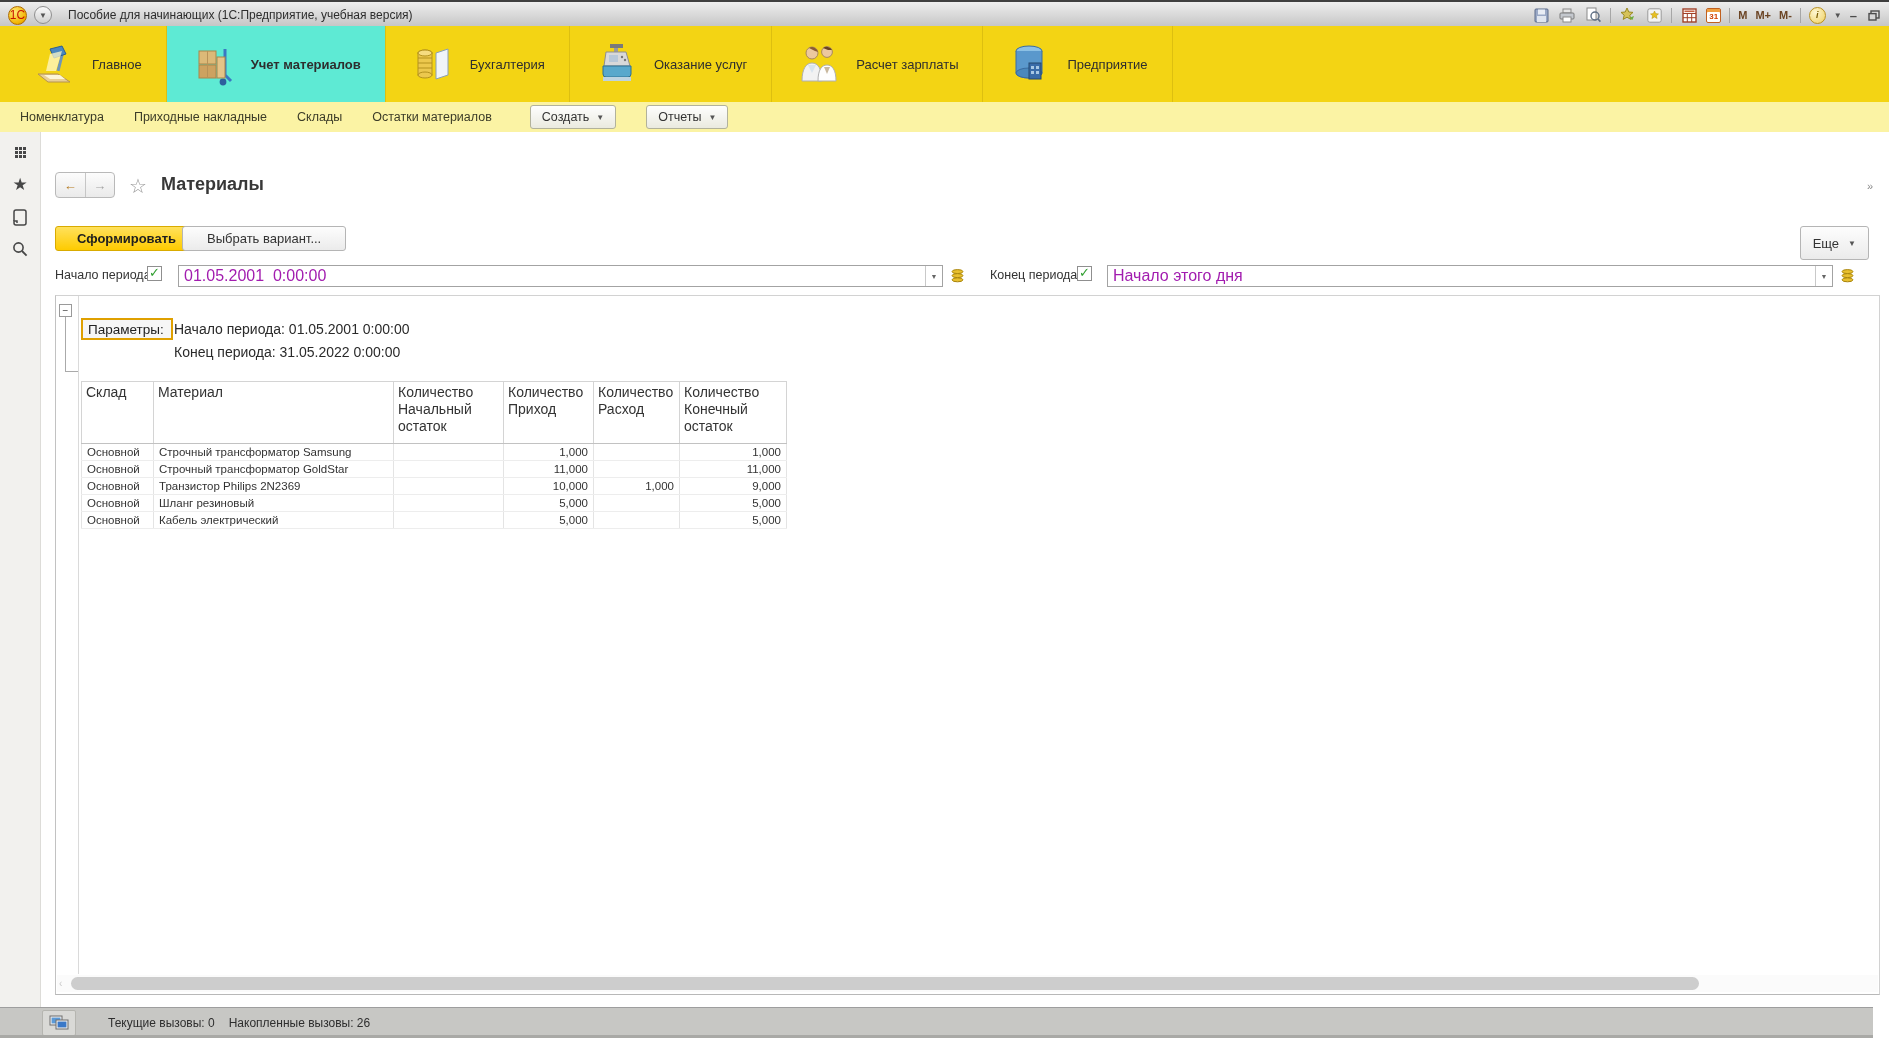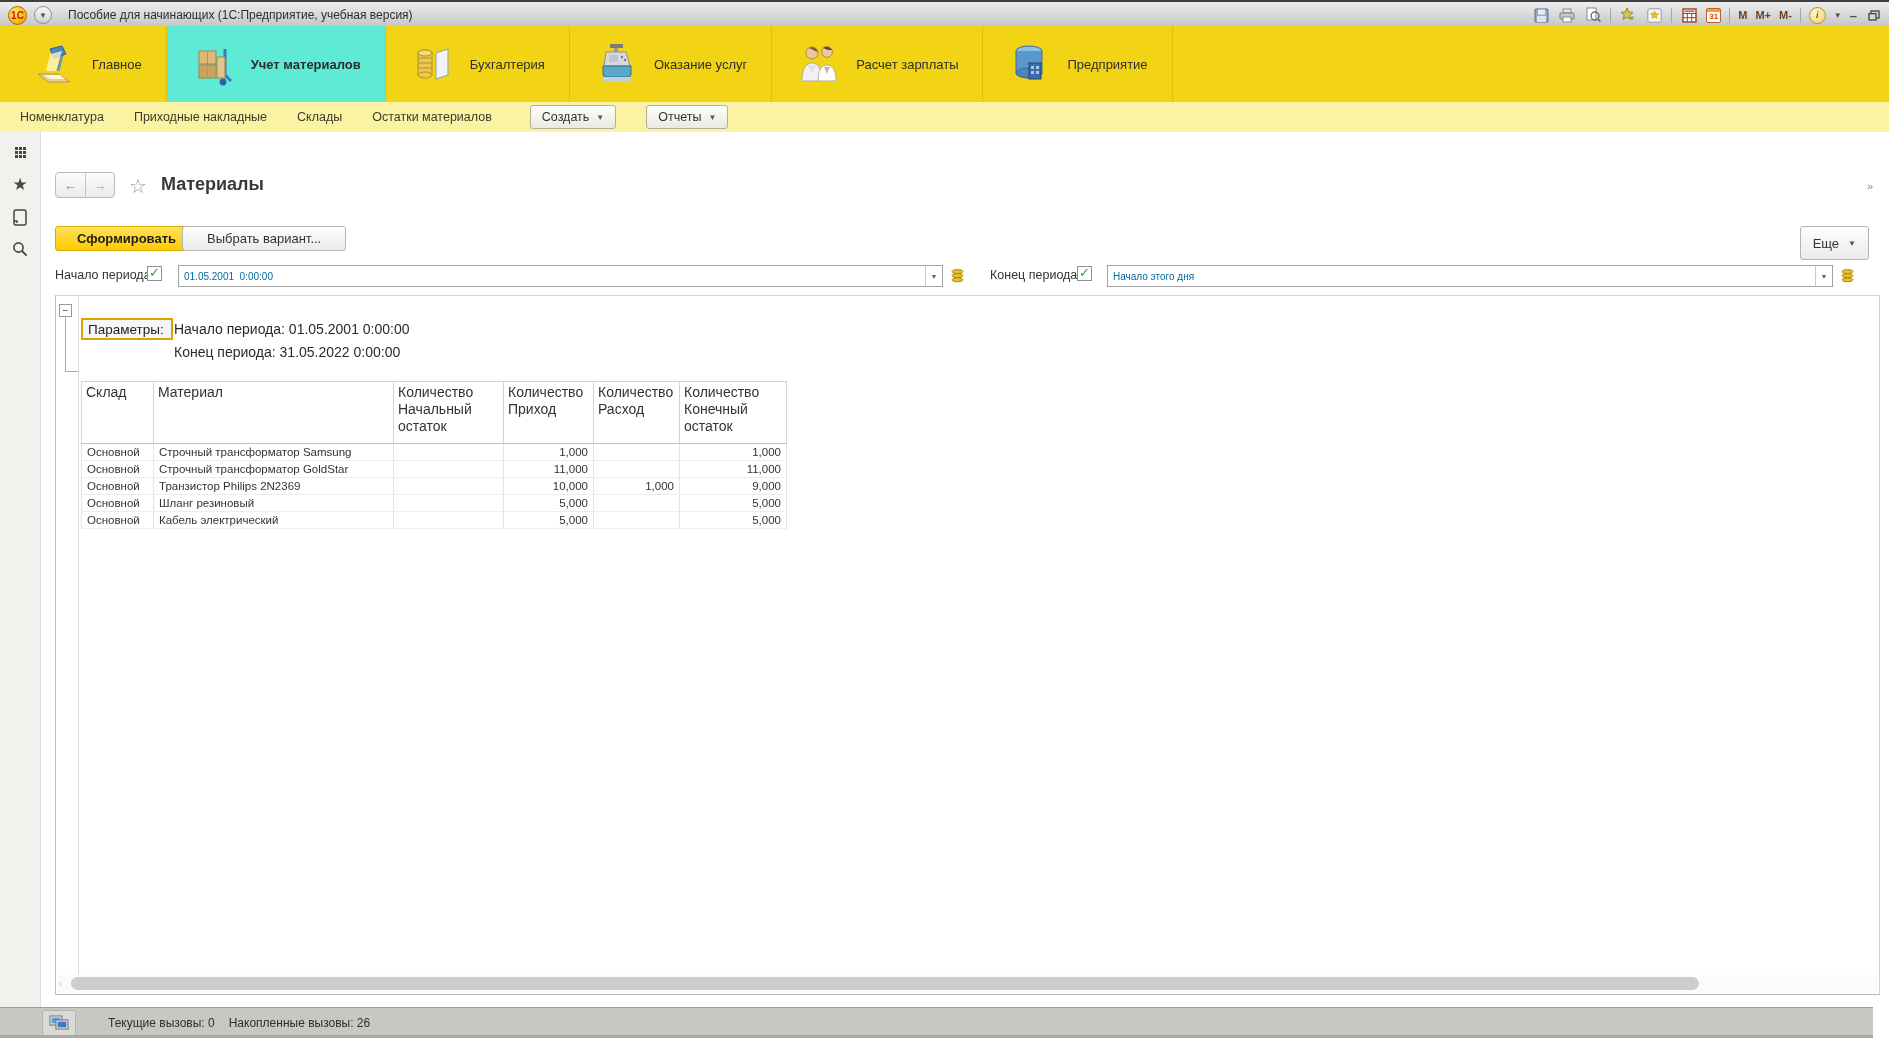--- a/index.html
+++ b/index.html
@@ -6,21 +6,21 @@
   body{width:1889px;height:1038px;position:relative;overflow:hidden;
        font-family:"Liberation Sans","DejaVu Sans",sans-serif;background:#fff;}
 
   
   .titlebar{position:absolute;left:0;top:0;right:0;height:26px;
     background:linear-gradient(#eeeeee,#c3c3c3);border-top:2px solid #3f3f3f;
     display:flex;align-items:center;}
   .logo-ball{width:17px;height:17px;border-radius:50%;margin-left:8px;
     background:radial-gradient(circle at 35% 30%,#ffe873,#f2b400 70%,#c87800);
     border:1px solid #b06a00;display:flex;align-items:center;justify-content:center;
-    font-size:10px;font-weight:bold;color:#c81800;}
+    font-size:12px;font-weight:normal;color:#c81800;}
   .drop-ball{width:16px;height:16px;border-radius:50%;margin-left:7px;
     background:linear-gradient(#fafafa,#cfcfcf);border:1px solid #8f8f8f;
     display:flex;align-items:center;justify-content:center;font-size:8px;color:#555;}
   .tb-title{margin-left:16px;font-size:12px;color:#2d2d2d;}
   .tb-icons{position:absolute;right:6px;top:2px;height:22px;display:flex;align-items:center;gap:8px;}
   .tb-sep{width:1px;height:15px;background:#a6a6a6;}
   .tb-ic{display:flex;align-items:center;justify-content:center;width:18px;height:18px;}
   .tb-m{font-size:11px;font-weight:bold;color:#6b4424;letter-spacing:0;}
   .cal-ic{width:15px;height:15px;border:1px solid #c06020;background:#fff;border-radius:2px;
     display:flex;align-items:center;justify-content:center;
@@ -76,21 +76,21 @@
     background:linear-gradient(#fdfdfd,#ebebeb);border:1px solid #b5b5b5;}
   .btn-more{position:absolute;right:20px;top:94px;padding:16px 12px;gap:9px;color:#333;
     background:linear-gradient(#fdfdfd,#ebebeb);border:1px solid #b5b5b5;}
 
   .plabel{position:absolute;top:136px;font-size:12.5px;color:#333;}
   .chk{position:absolute;top:134px;width:15px;height:15px;border:1px solid #8f8f8f;background:#fff;
     box-sizing:border-box;display:flex;align-items:center;justify-content:center;}
   .chk::after{content:"✓";color:#2f9e2f;font-size:13px;font-weight:bold;margin-top:-3px;}
   .tinput{position:absolute;top:133px;height:22px;border:1px solid #a3a3a3;background:#fff;
     box-sizing:border-box;display:flex;align-items:center;}
-  .tinput .val{flex:1;font-size:10px;color:#0369a1;padding-left:5px;white-space:pre;overflow:hidden;}
+  .tinput .val{flex:1;font-size:16px;color:#a21caf;padding-left:5px;white-space:pre;overflow:hidden;}
   .tinput .dd{width:16px;align-self:stretch;border-left:1px solid #c9c9c9;display:flex;
     align-items:center;justify-content:center;font-size:7px;color:#666;}
   .picker{position:absolute;top:134px;width:17px;height:20px;display:flex;align-items:center;justify-content:center;}
 
   
   .report{position:absolute;left:14px;top:163px;right:9px;height:700px;
     border:1px solid #d2d2d2;border-left-color:#c2c2c2;border-bottom-color:#b8b8b8;box-sizing:border-box;}
   .gutterline{position:absolute;left:22px;top:0;bottom:20px;width:1px;background:#dadada;}
   .collapse-box{position:absolute;left:3px;top:8px;width:13px;height:13px;border:1px solid #9a9a9a;
     background:#fff;box-sizing:border-box;display:flex;align-items:center;justify-content:center;

